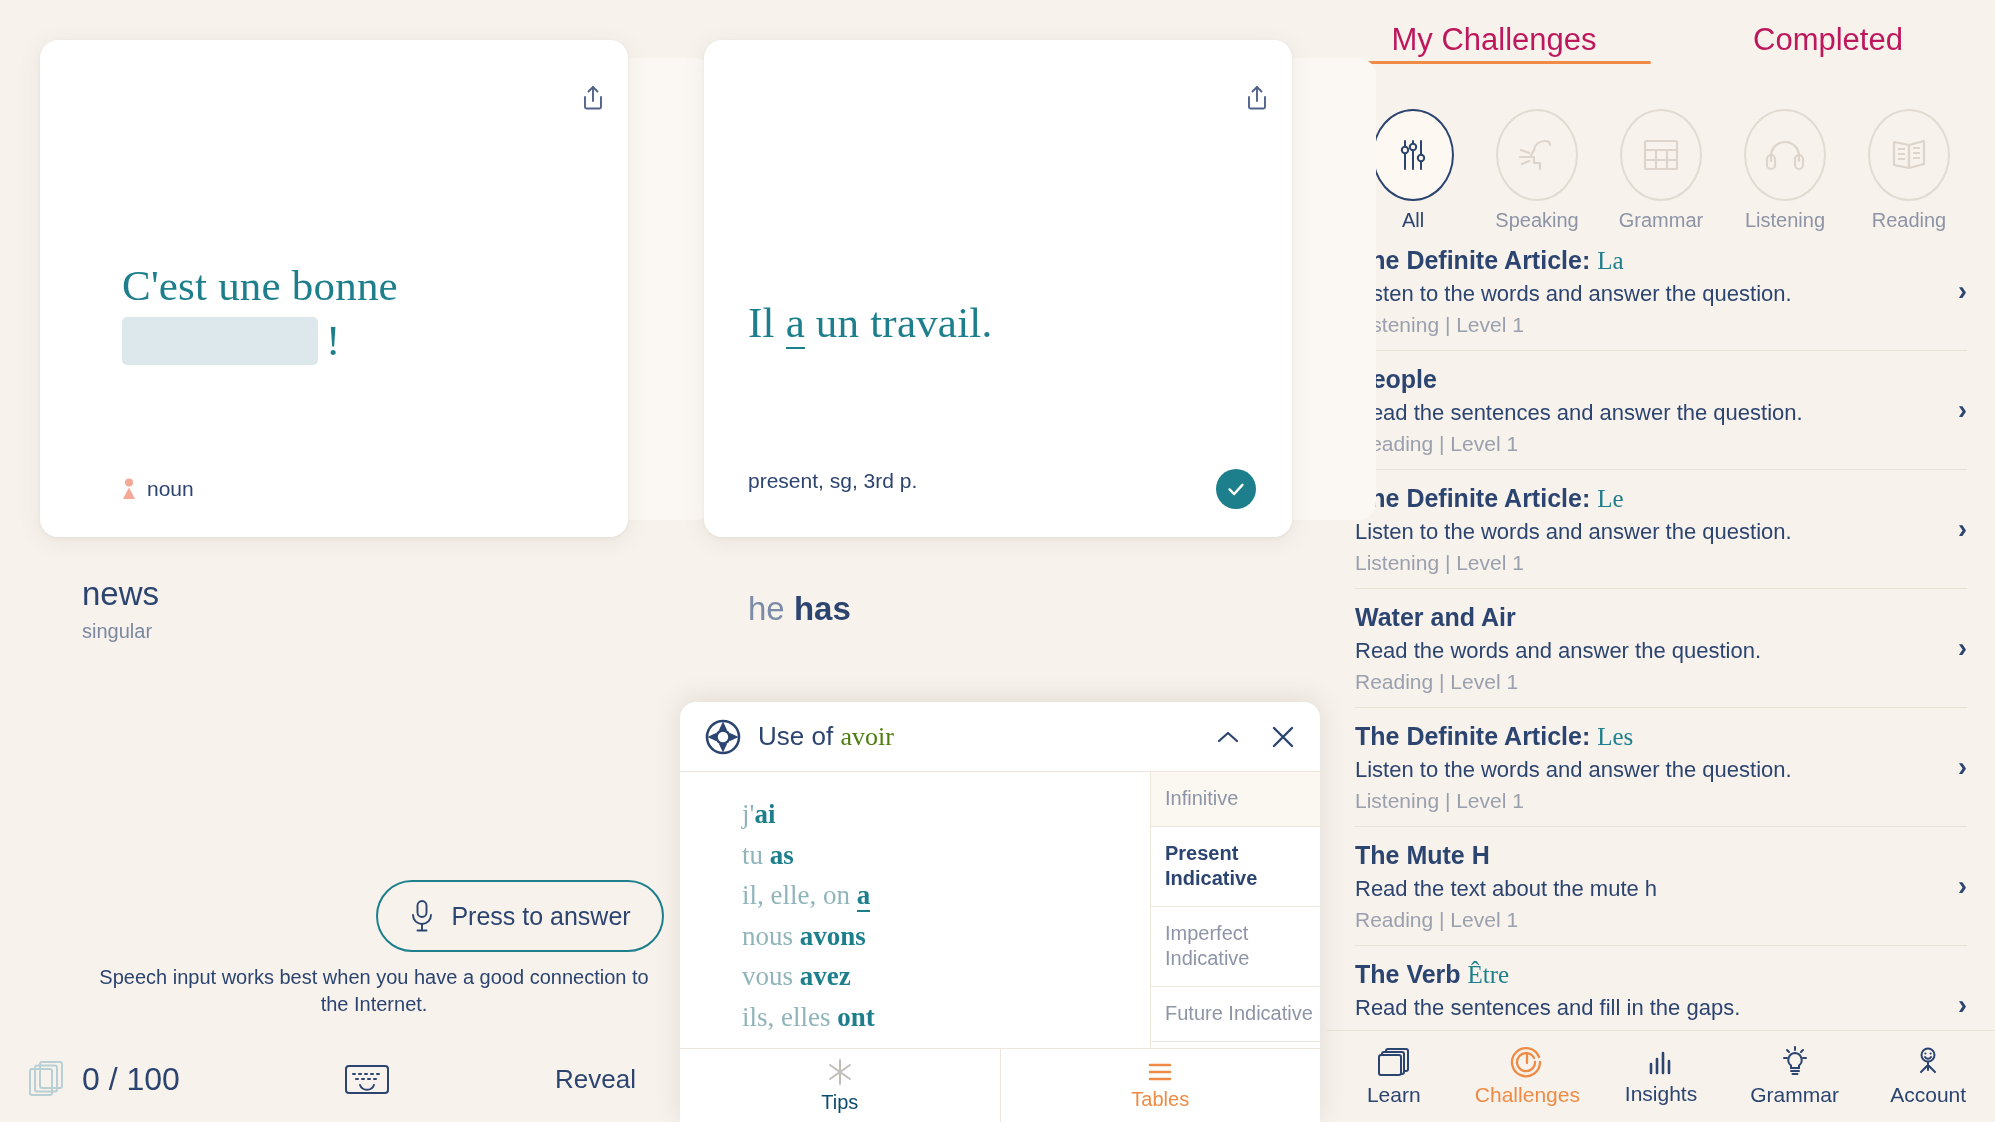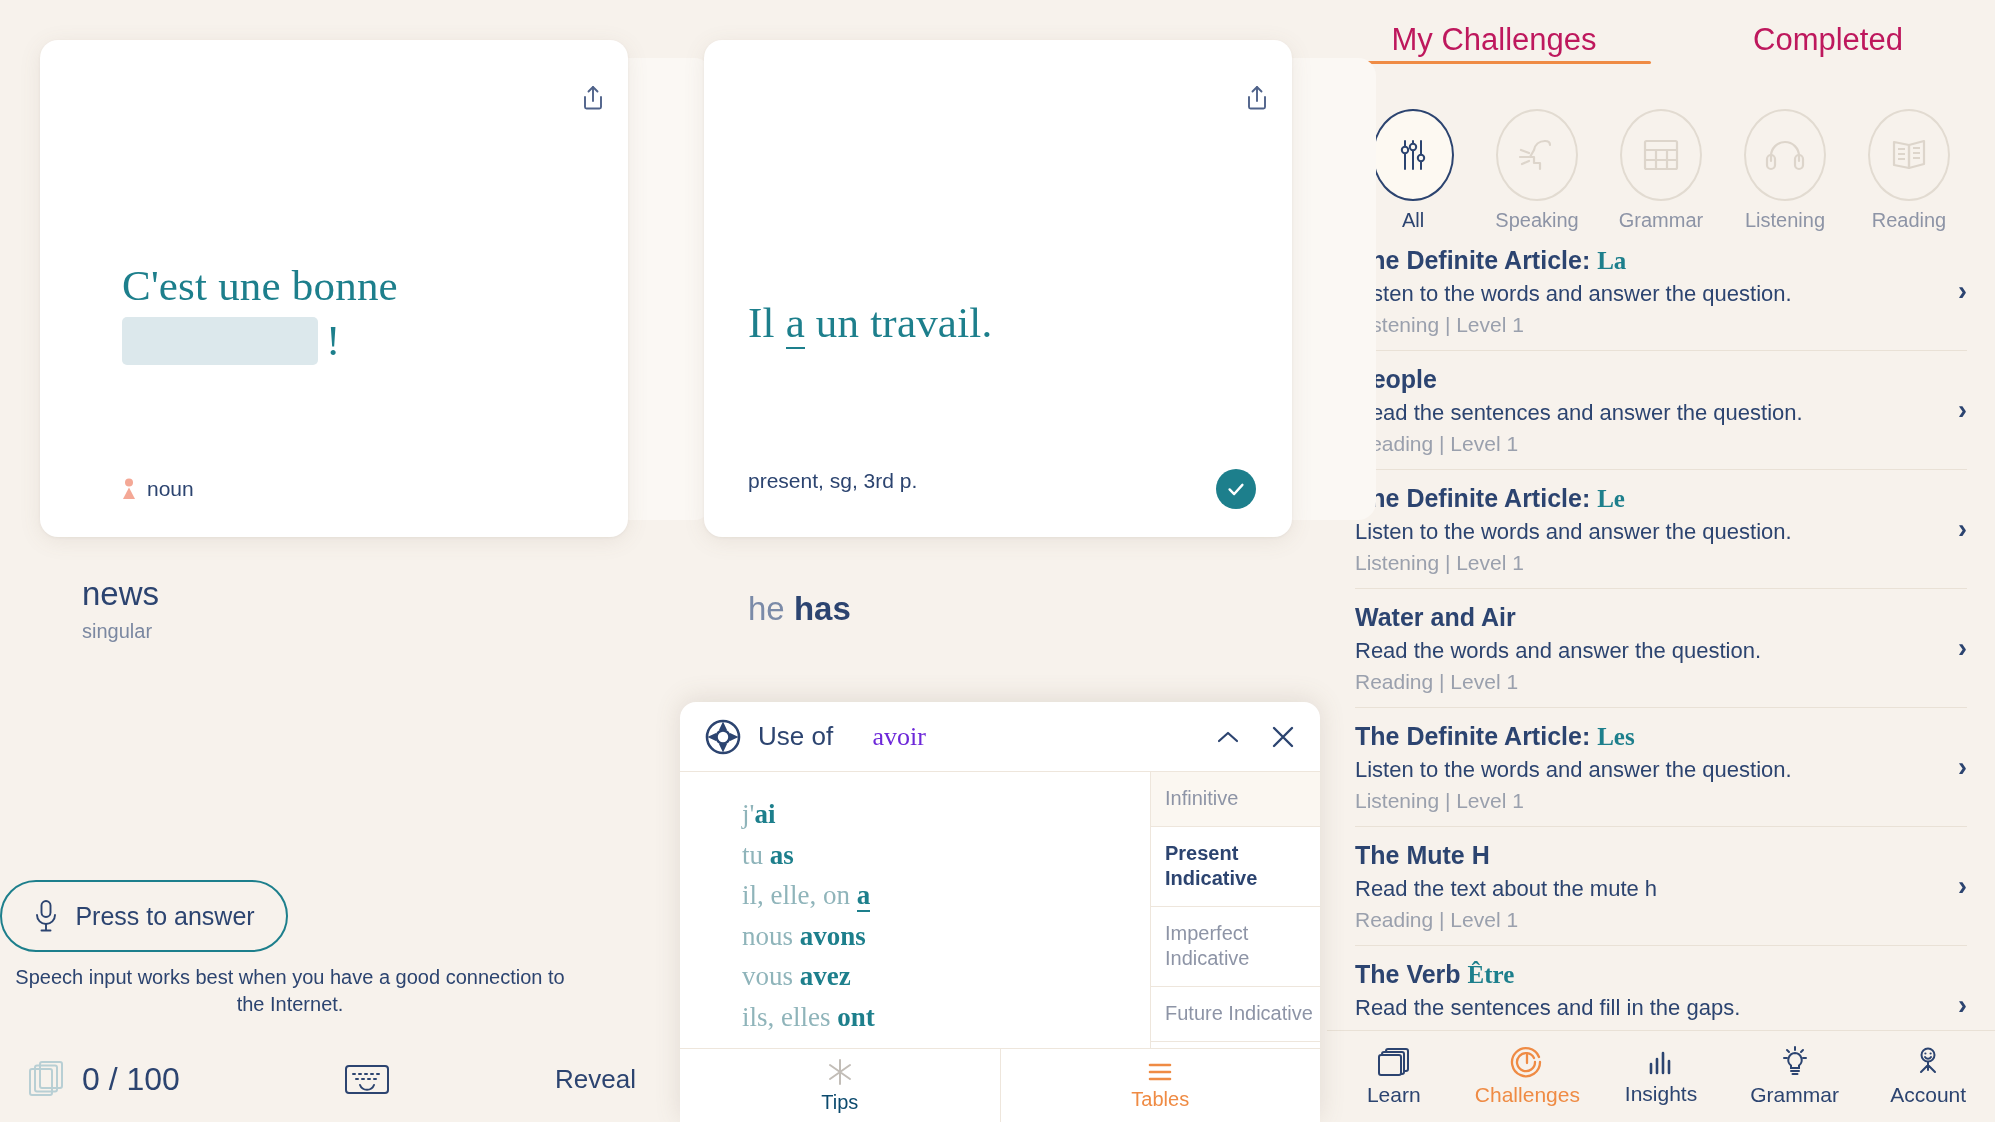--- a/index.html
+++ b/index.html
@@ -88,21 +88,21 @@
   .tr-a { left: 82px; top: 575px; }
   .tr-b { left: 748px; top: 590px; }
   .tr-sub { font-size: 20px; color: #7b88a1; margin-top: 7px; }
   .tr-dim { color: #7b8ba8; }
   .tr-strong { color: #2c4470; font-weight: 700; }
 
   
   .answer-zone {
     position: absolute;
     left: 0; top: 880px; width: 664px;
-    display: flex; flex-direction: column; align-items: flex-start;
+    display: flex; flex-direction: column; align-items: flex-end;
   }
   .press-btn {
     width: 288px; height: 72px;
     border: 2px solid #1d7f8c;
     border-radius: 40px;
     background: transparent;
     display: flex; align-items: center; justify-content: center;
     gap: 16px; cursor: pointer;
   }
   .press-btn .mic { width: 26px; height: 34px; }
@@ -139,21 +139,21 @@
     height: 70px; flex: none;
     display: flex; align-items: center;
     padding: 0 24px;
     border-bottom: 1px solid #eee6dc;
   }
   .life-icon { width: 38px; height: 38px; flex: none; }
   .popup-title {
     margin-left: 16px; font-size: 26px; color: #2c4470;
     flex: 1;
   }
-  .popup-title .verb { color: #6d28d9; font-family: "Liberation Serif", serif; margin-left: 32px; }
+  .popup-title .verb { color: #4d7c0f; font-family: "Liberation Serif", serif; }
   .popup-actions { display: flex; align-items: center; gap: 30px; }
   .chev-up, .close-x { cursor: pointer; }
   .chev-up svg { width: 24px; height: 16px; display:block;}
   .close-x svg { width: 26px; height: 26px; display:block;}
 
   .popup-body { flex: 1; display: flex; overflow: hidden; position: relative; }
   .conj-col {
     flex: 1; padding: 22px 0 0 62px;
     font-family: "Liberation Serif", serif;
     font-size: 27px; line-height: 1.50;
@@ -232,21 +232,21 @@
   .challenge-list { flex: 1; overflow: hidden; padding: 0 28px; }
   .challenge {
     display: flex; align-items: center;
     padding: 14px 0 13px 0;
     border-bottom: 1px solid #e9e1d6;
     cursor: pointer;
   }
   .challenge:last-child { border-bottom: 1px solid #e9e1d6; }
   .ch-main { flex: 1; min-width: 0; }
   .ch-title { font-size: 25px; color: #2c4470; font-weight: 700; }
-  .ch-title .fr { color: #1d7f8c; font-family: "Liberation Serif", serif; font-weight: 700; }
+  .ch-title .fr { color: #1d7f8c; font-family: "Liberation Serif", serif; font-weight: 400; }
   .ch-desc { font-size: 22px; color: #2c4470; margin-top: 6px; }
   .ch-desc b { font-weight: 400; }
   .ch-sub { font-size: 21px; color: #9aa0ad; margin-top: 6px; }
   .ch-chev { font-size: 27px; color: #2c4470; font-weight: 700; padding-left: 18px; }
 
   .nav-bar {
     height: 92px; flex: none;
     display: flex; border-top: 1px solid #e9e1d6;
     background: #f7f2ec;
   }

